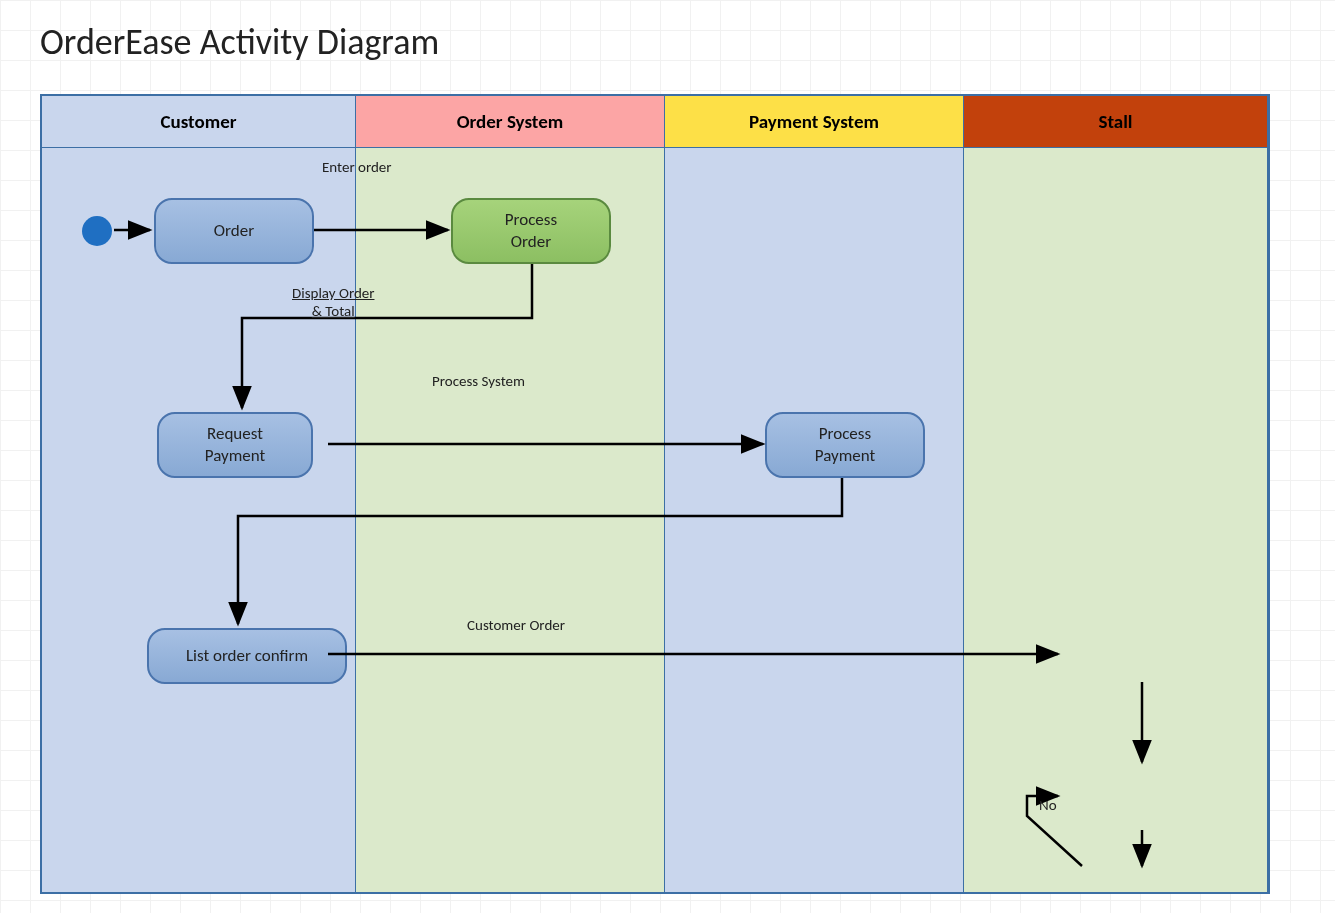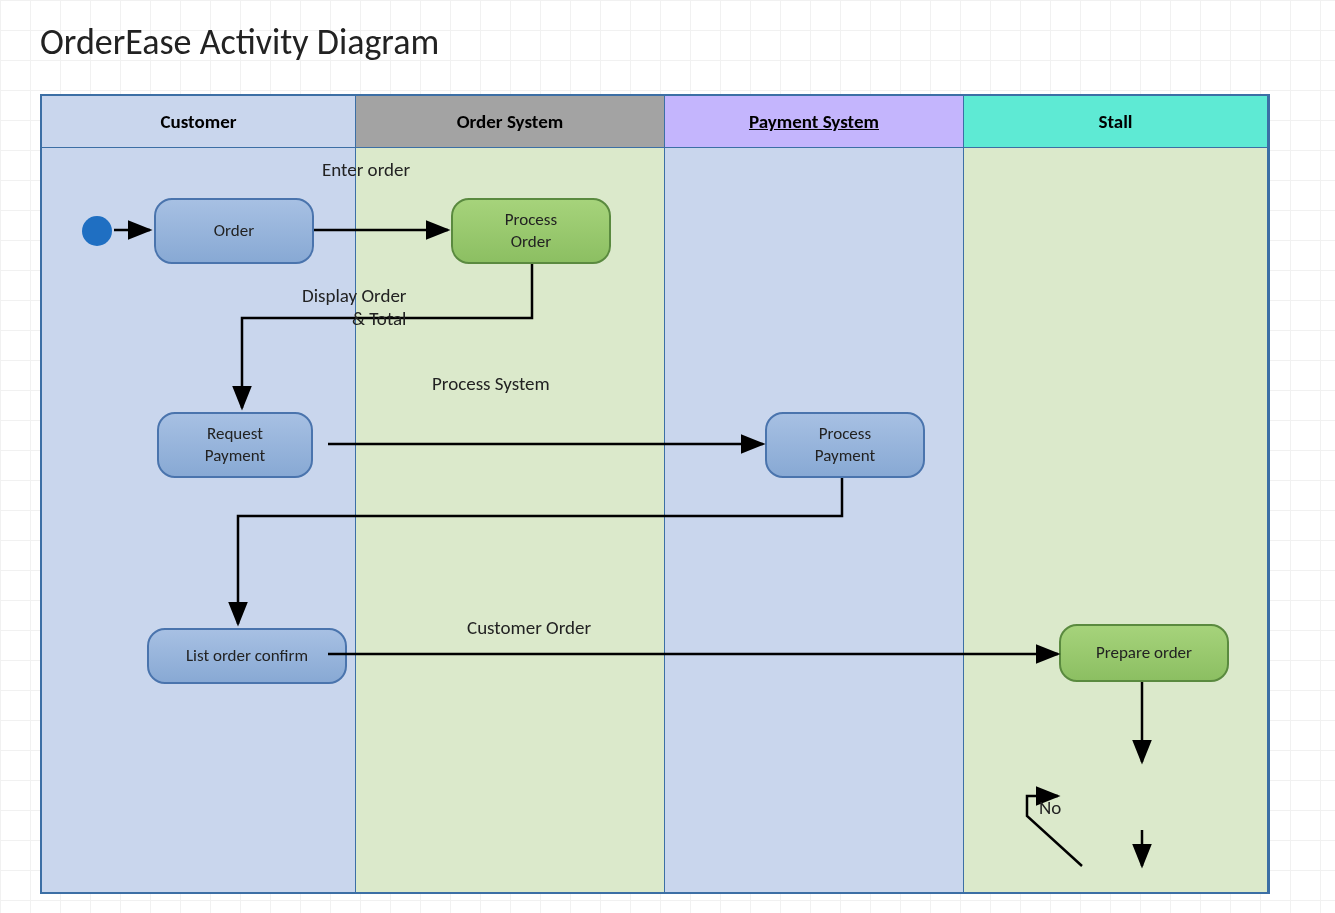--- a/index.html
+++ b/index.html
@@ -59,27 +59,27 @@
       border-bottom: 1px solid #3c6fa5;
     }
     .lane-body {
       flex: 1;
       position: relative;
     }
     .lane.customer { width: 315px; }
     .lane.customer .lane-header { background: #c9d6ed; }
     .lane.customer .lane-body { background: #c9d6ed; }
     .lane.ordersys { width: 310px; }
-    .lane.ordersys .lane-header { background: #a3a3a3; }
+    .lane.ordersys .lane-header { background: #fca5a5; }
     .lane.ordersys .lane-body { background: #dbe9cb; }
     .lane.paymentsys { width: 300px; }
-    .lane.paymentsys .lane-header { background: #c4b5fd; text-decoration: underline; }
+    .lane.paymentsys .lane-header { background: #fde047; }
     .lane.paymentsys .lane-body { background: #c9d6ed; }
     .lane.stall { width: 305px; }
-    .lane.stall .lane-header { background: #5eead4; }
+    .lane.stall .lane-header { background: #c2410c; }
     .lane.stall .lane-body { background: #dbe9cb; }
 
     .node {
       position: absolute;
       border-radius: 18px;
       border: 2px solid;
       display: flex;
       align-items: center;
       justify-content: center;
       text-align: center;
@@ -99,21 +99,21 @@
     }
     .start-dot {
       position: absolute;
       width: 30px;
       height: 30px;
       border-radius: 50%;
       background: #1f6fc2;
     }
     .edge-label {
       position: absolute;
-      font-size: 19px;
+      font-size: 15px;
       color: #222;
       white-space: nowrap;
       text-align: center;
       z-index: 5;
     }
     svg.arrows {
       position: absolute;
       top: 0; left: 0;
       width: 100%;
       height: 100%;
@@ -161,28 +161,27 @@
 
         <div class="node blue" style="left:100px; top:264px; width:160px; height:66px;">Process<br>Payment</div>
 
       </div>
     </div>
 
     <div class="lane stall">
       <div class="lane-header">Stall</div>
       <div class="lane-body">
 
-        <div class="node green" style="left:95px; top:476px; width:170px; height:58px;">Prepare order</div>
 
 
       </div>
     </div>
 
     <div class="edge-label" style="left:280px; top:62px;">Enter order</div>
-    <div class="edge-label" style="left:260px; top:188px; text-align:right;">Display Order<br>&amp; Total</div>
+    <div class="edge-label" style="left:250px; top:188px; text-align:center;text-decoration:underline;">Display Order<br>&amp; Total</div>
     <div class="edge-label" style="left:390px; top:276px;">Process System</div>
     <div class="edge-label" style="left:425px; top:520px;">Customer Order</div>
     <div class="edge-label" style="left:997px; top:700px;">No</div>
 
     <svg class="arrows">
       <defs>
         <marker id="arrowhead" markerWidth="10" markerHeight="8" refX="9" refY="4" orient="auto">
           <polygon points="0 0, 10 4, 0 8" fill="#000"></polygon>
         </marker>
       </defs>

